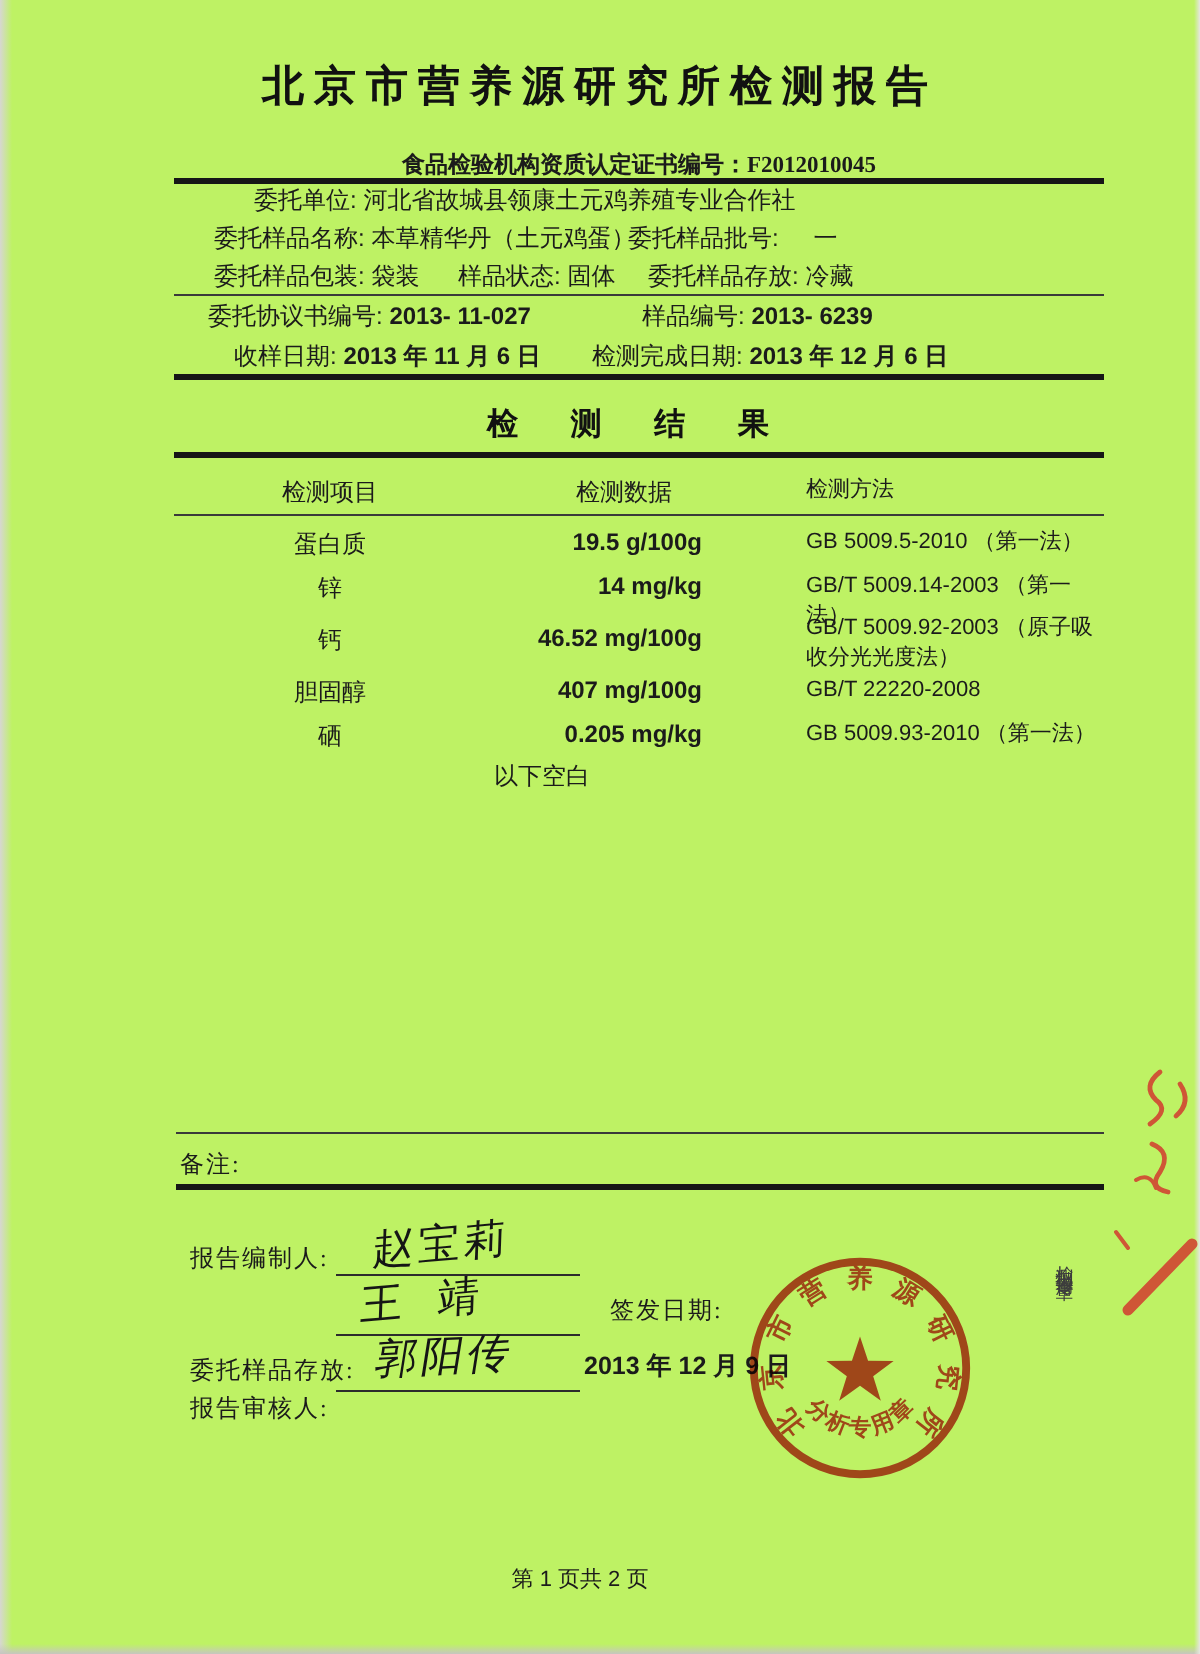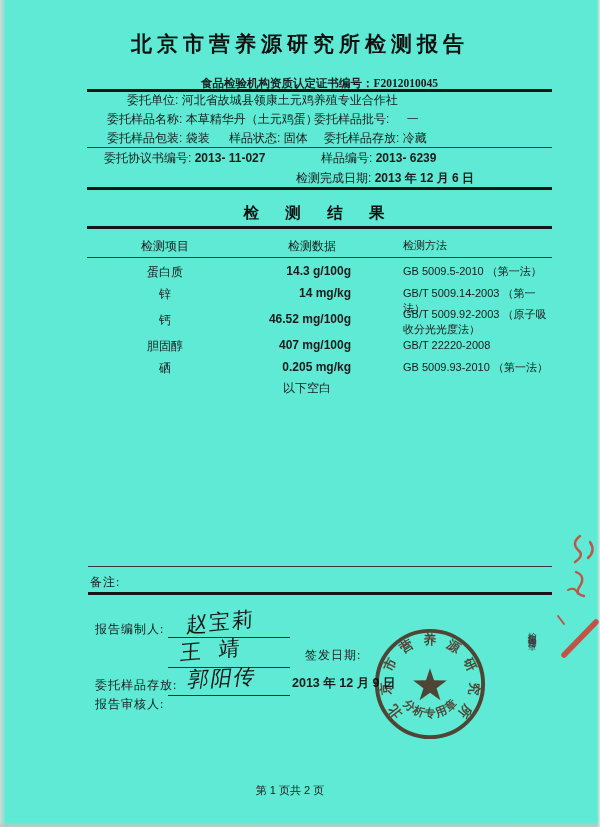--- a/index.html
+++ b/index.html
@@ -1,18 +1,18 @@
 <!DOCTYPE html>
 <html><head>
 <meta charset="utf-8">
 <style>
   html,body { margin:0; padding:0; }
   .page {
     position:relative; width:600px; height:827px; overflow:hidden;
-    background:#5eead4; color:#1b1b1b;
+    background:#bef264; color:#1b1b1b;
     font-family:"Liberation Sans", sans-serif;
   }
   .abs { position:absolute; line-height:1.25; white-space:nowrap; }
   .hei { font-family:"Liberation Sans", sans-serif; }
   .song { font-family:"Liberation Serif", serif; }
   .rule { position:absolute; left:87px; width:465px; background:#161616; }
   .thick { height:3px; }
   .thin { height:1px; background:#3a3a3a; }
   .b { font-weight:700; }
   .title {
@@ -100,41 +100,45 @@
     <span class="abs" style="left:3px;">
       <span>委托协议书编号:</span>
       <span class="ival">2013- 11-027</span>
     </span>
     <span class="abs" style="left:220px;">
       <span>样品编号:</span>
       <span class="ival">2013- 6239</span>
     </span>
   </div>
   <div class="inforow hei" style="top:171px;">
+    <span class="abs" style="left:16px;">
+      <span>收样日期:</span>
+      <span class="ival">2013 年 11 月 6 日</span>
+    </span>
     <span class="abs" style="left:195px;">
       <span>检测完成日期:</span>
       <span class="ival">2013 年 12 月 6 日</span>
     </span>
   </div>
 
   <div class="rule thick" style="top:187px;"></div>
 
   <div class="abs res-title hei">检 测 结 果</div>
   <div class="rule thick" style="top:226px;"></div>
 
   <div class="trow" style="top:238px;">
     <span class="c1">检测项目</span>
     <span class="c2h">检测数据</span>
     <span class="c3">检测方法</span>
   </div>
   <div class="rule thin" style="top:257px;"></div>
 
   <div class="trow" style="top:264px;">
     <span class="c1">蛋白质</span>
-    <span class="c2">14.3 g/100g</span>
+    <span class="c2">19.5 g/100g</span>
     <span class="c3">GB 5009.5-2010 （第一法）</span>
   </div>
   <div class="trow" style="top:286px;">
     <span class="c1">锌</span>
     <span class="c2">14 mg/kg</span>
     <span class="c3">GB/T 5009.14-2003 （第一法）</span>
   </div>
   <div class="trow" style="top:307px;">
     <span class="c1" style="top:5px;">钙</span>
     <span class="c2" style="top:5px;">46.52 mg/100g</span>
@@ -144,21 +148,21 @@
     <span class="c1">胆固醇</span>
     <span class="c2">407 mg/100g</span>
     <span class="c3">GB/T 22220-2008</span>
   </div>
   <div class="trow" style="top:360px;">
     <span class="c1">硒</span>
     <span class="c2">0.205 mg/kg</span>
     <span class="c3">GB 5009.93-2010 （第一法）</span>
   </div>
   <div class="trow" style="top:381px;">
-    <span class="abs" style="left:160px; width:120px; text-align:center;">以下空白</span>
+    <span class="abs" style="left:160px; width:120px; ">以下空白</span>
   </div>
 
   <div class="rule thin" style="top:566px; left:88px; width:464px;"></div>
   <div class="abs song" style="left:90px; top:575px; font-size:12px; letter-spacing:1px;">备注:</div>
   <div class="rule thick" style="top:592px; left:88px; width:464px;"></div>
 
   <div class="abs slabel" style="left:95px; top:622px;">报告编制人:</div>
   <div class="sig" style="left:186px; top:608px;">赵宝莉</div>
   <div class="sigline" style="top:637px;"></div>
 

